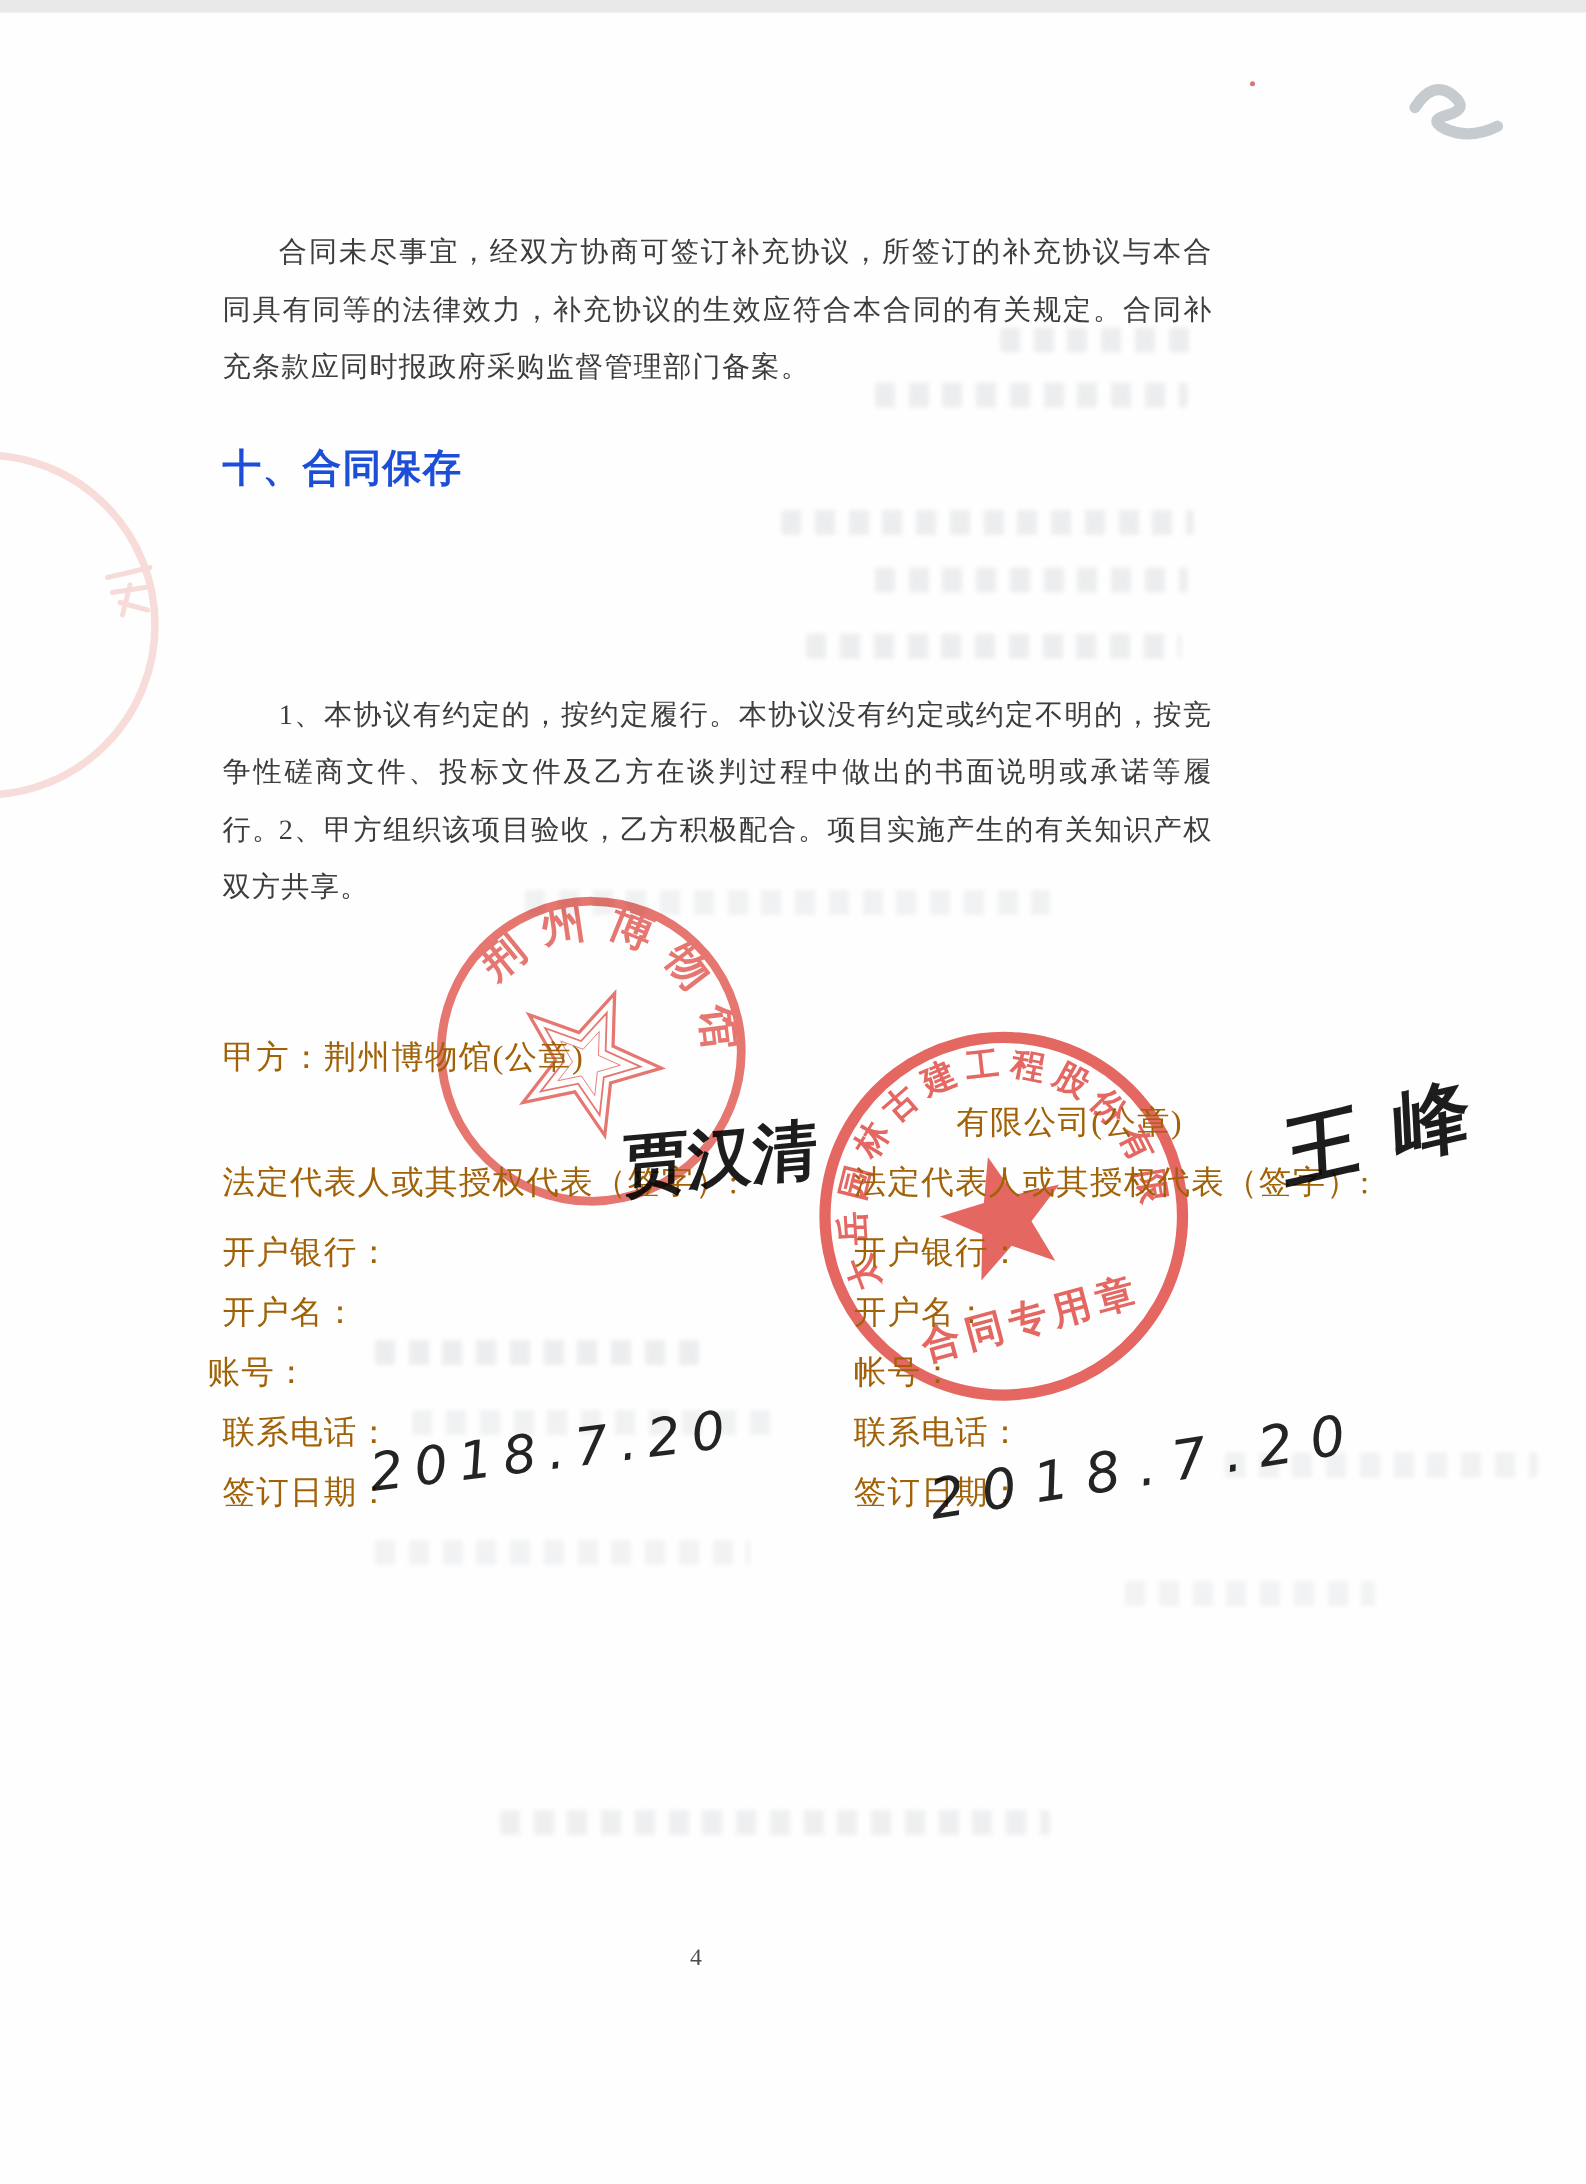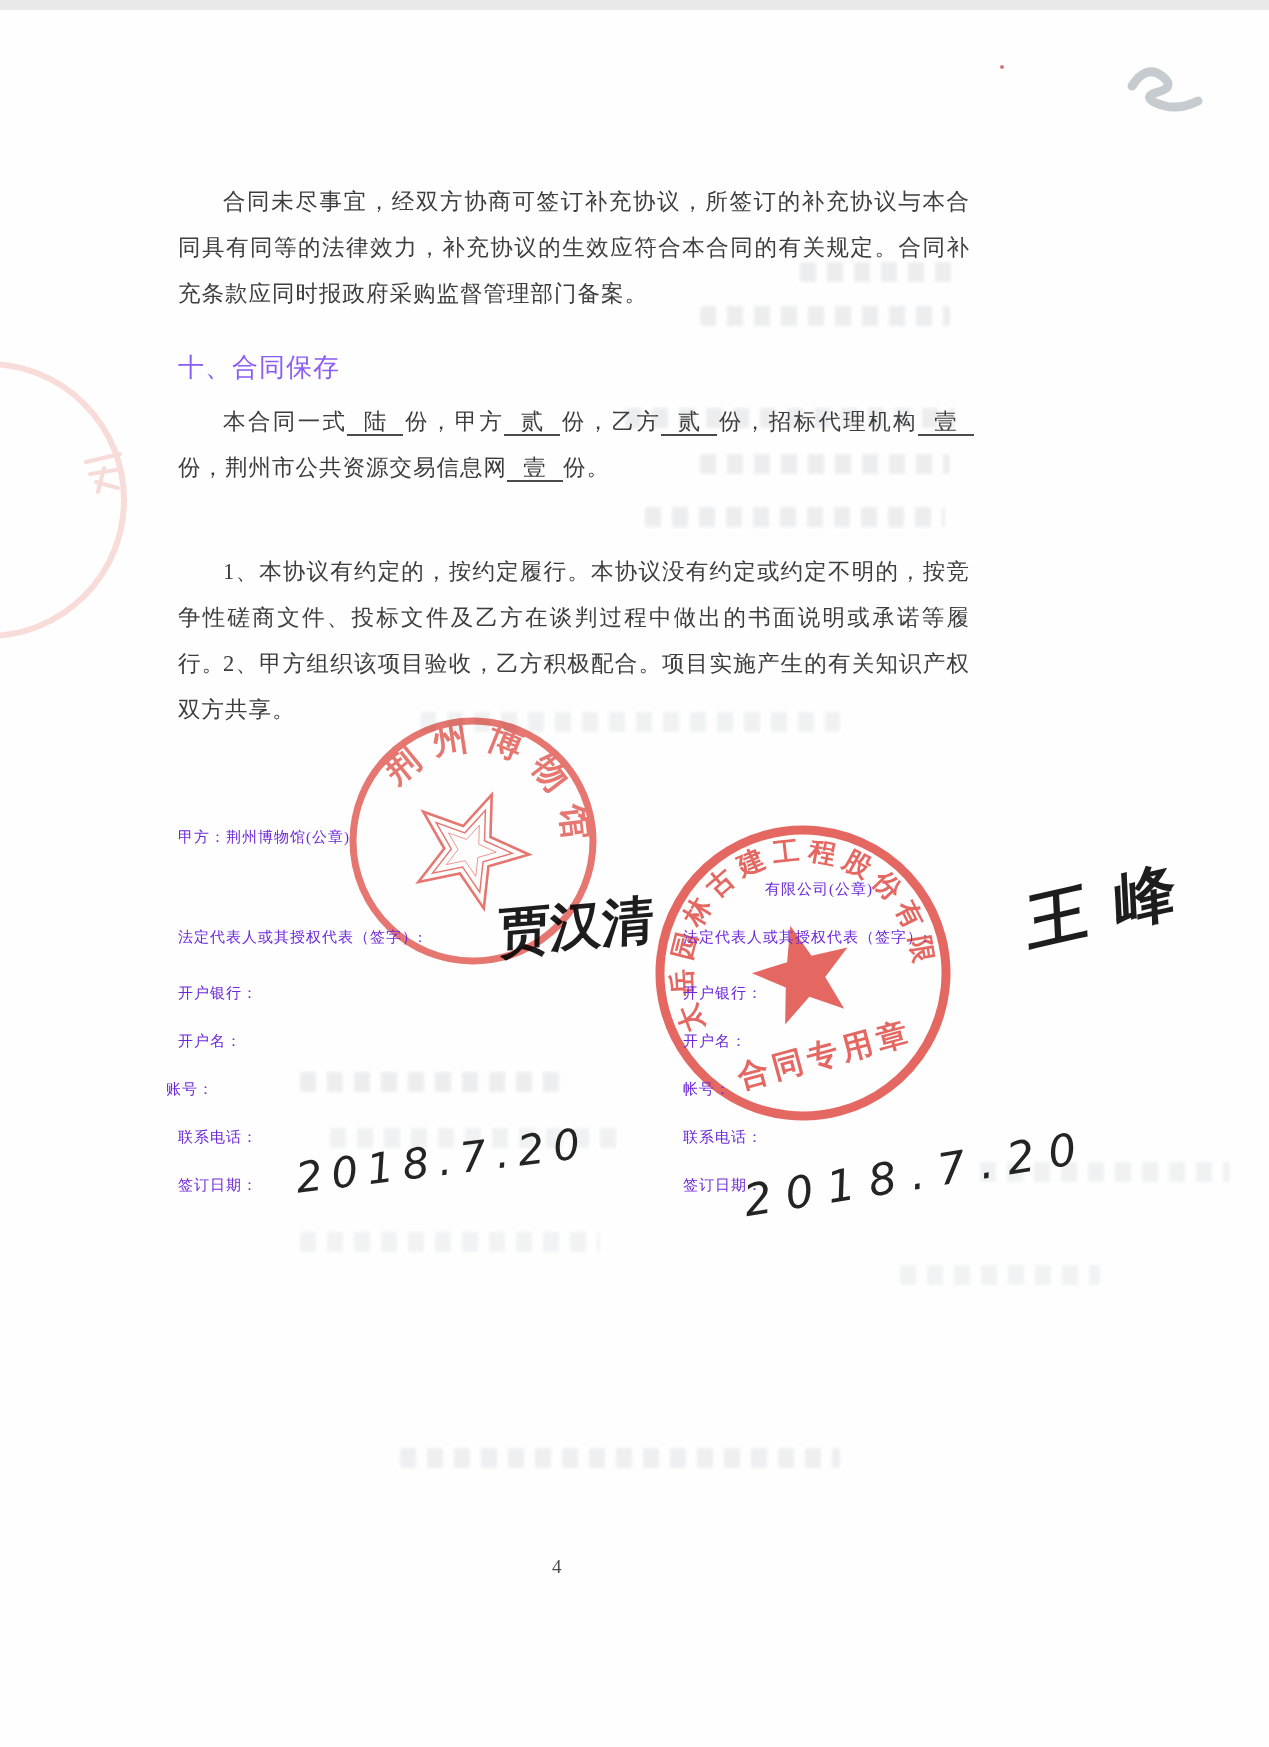--- a/index.html
+++ b/index.html
@@ -17,32 +17,32 @@
     font-size:22.5px;
     line-height:46px;
     letter-spacing:1px;
     text-align:justify;
     text-indent:2em;
     color:#3d3d3d;
   }
   .heading{
     position:absolute;
     font-family:"Liberation Sans", sans-serif;
-    font-weight:normal;
-    font-size:26px;
+    font-weight:bold;
+    font-size:31px;
     letter-spacing:1px;
-    color:#8b5cf6;
+    color:#1d4ed8;
     white-space:nowrap;
   }
   .row{
     position:absolute;
-    font-size:15px;
+    font-size:26px;
     letter-spacing:1px;
     white-space:nowrap;
-    color:#6d28d9;
+    color:#a16207;
   }
   .blank{
     display:inline-block;
     min-width:34px;
     padding:0 11px;
     text-align:center;
     text-indent:0;
     border-bottom:2px solid #4a4a4a;
     line-height:1.15;
   }
@@ -106,23 +106,20 @@
 
   <svg style="position:absolute;left:1118px;top:48px;" width="90" height="64" viewBox="0 0 90 64">
     <path d="M14,28 q14,-22 30,-10 q14,11 -4,16 q-16,4 -2,11 q20,9 42,-2" fill="none" stroke="#98a0a8" stroke-width="9" stroke-linecap="round" opacity=".55"></path>
   </svg>
   <div style="position:absolute;left:1000px;top:55px;width:4px;height:4px;background:#c8574f;border-radius:50%;opacity:.8;"></div>
 
   <p class="para" style="left:178px;top:146px;width:792px;">合同未尽事宜，经双方协商可签订补充协议，所签订的补充协议与本合同具有同等的法律效力，补充协议的生效应符合本合同的有关规定。合同补充条款应同时报政府采购监督管理部门备案。</p>
 
   <h2 class="heading" style="left:178px;top:318px;">十、合同保存</h2>
 
-  <p class="para" style="left:178px;top:366px;width:796px;">
-    <span>本合同一式</span><span class="blank">陆</span><span>份，甲方</span><span class="blank">贰</span><span>份，乙方</span><span class="blank">贰</span><span>份，招标代理机构</span><span class="blank">壹</span><span>份，荆州市公共资源交易信息网</span><span class="blank">壹</span><span>份。</span>
-  </p>
 
 
   <p class="para" style="left:178px;top:516px;width:792px;">1、本协议有约定的，按约定履行。本协议没有约定或约定不明的，按竞争性磋商文件、投标文件及乙方在谈判过程中做出的书面说明或承诺等履行。</p>
 
   <p class="para" style="left:178px;top:608px;width:792px;">2、甲方组织该项目验收，乙方积极配合。项目实施产生的有关知识产权双方共享。</p>
 
   <svg class="seal" style="left:342px;top:700px;opacity:.82;transform:rotate(22deg);" width="262" height="262" viewBox="0 0 262 262">
     <circle cx="131" cy="131" r="120" fill="none" stroke="#e25750" stroke-width="7"></circle>
     <path id="sealAArc" d="M 39,131 A 92,92 0 1 1 223,131" fill="none"></path>
     <text font-size="35" font-weight="bold" fill="#e25750" letter-spacing="14" text-anchor="middle" font-family="Liberation Serif, serif">

